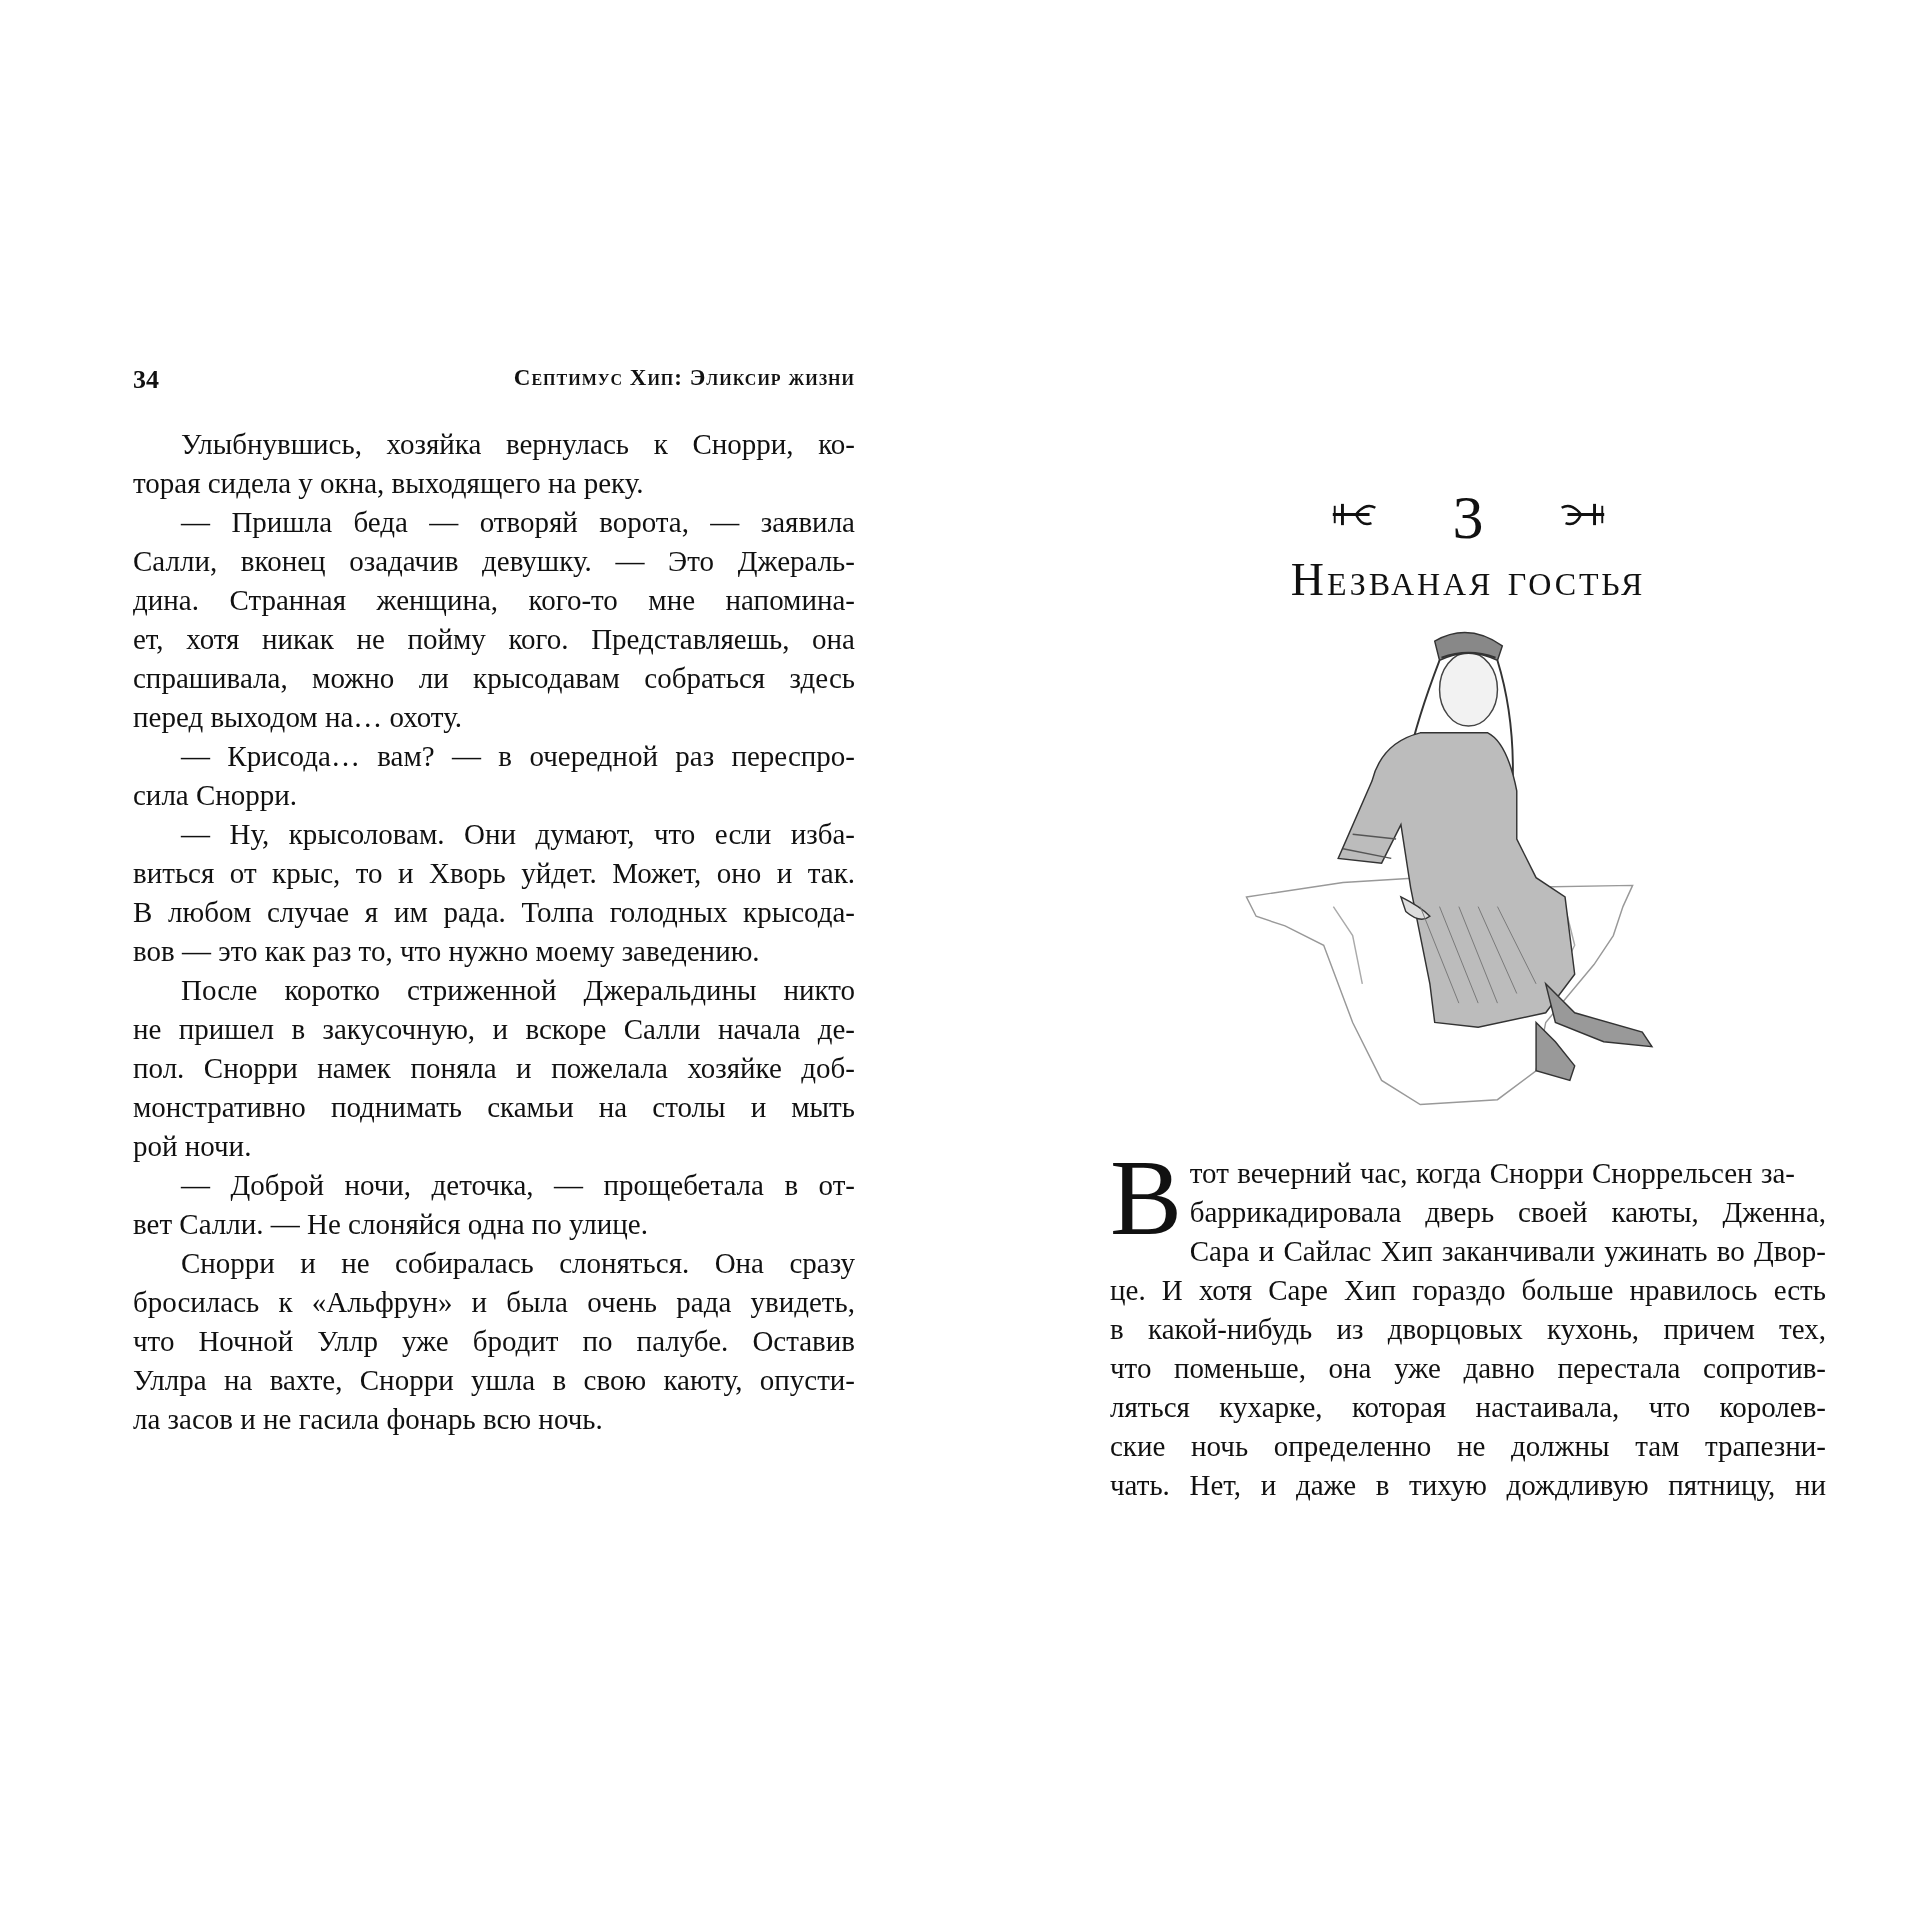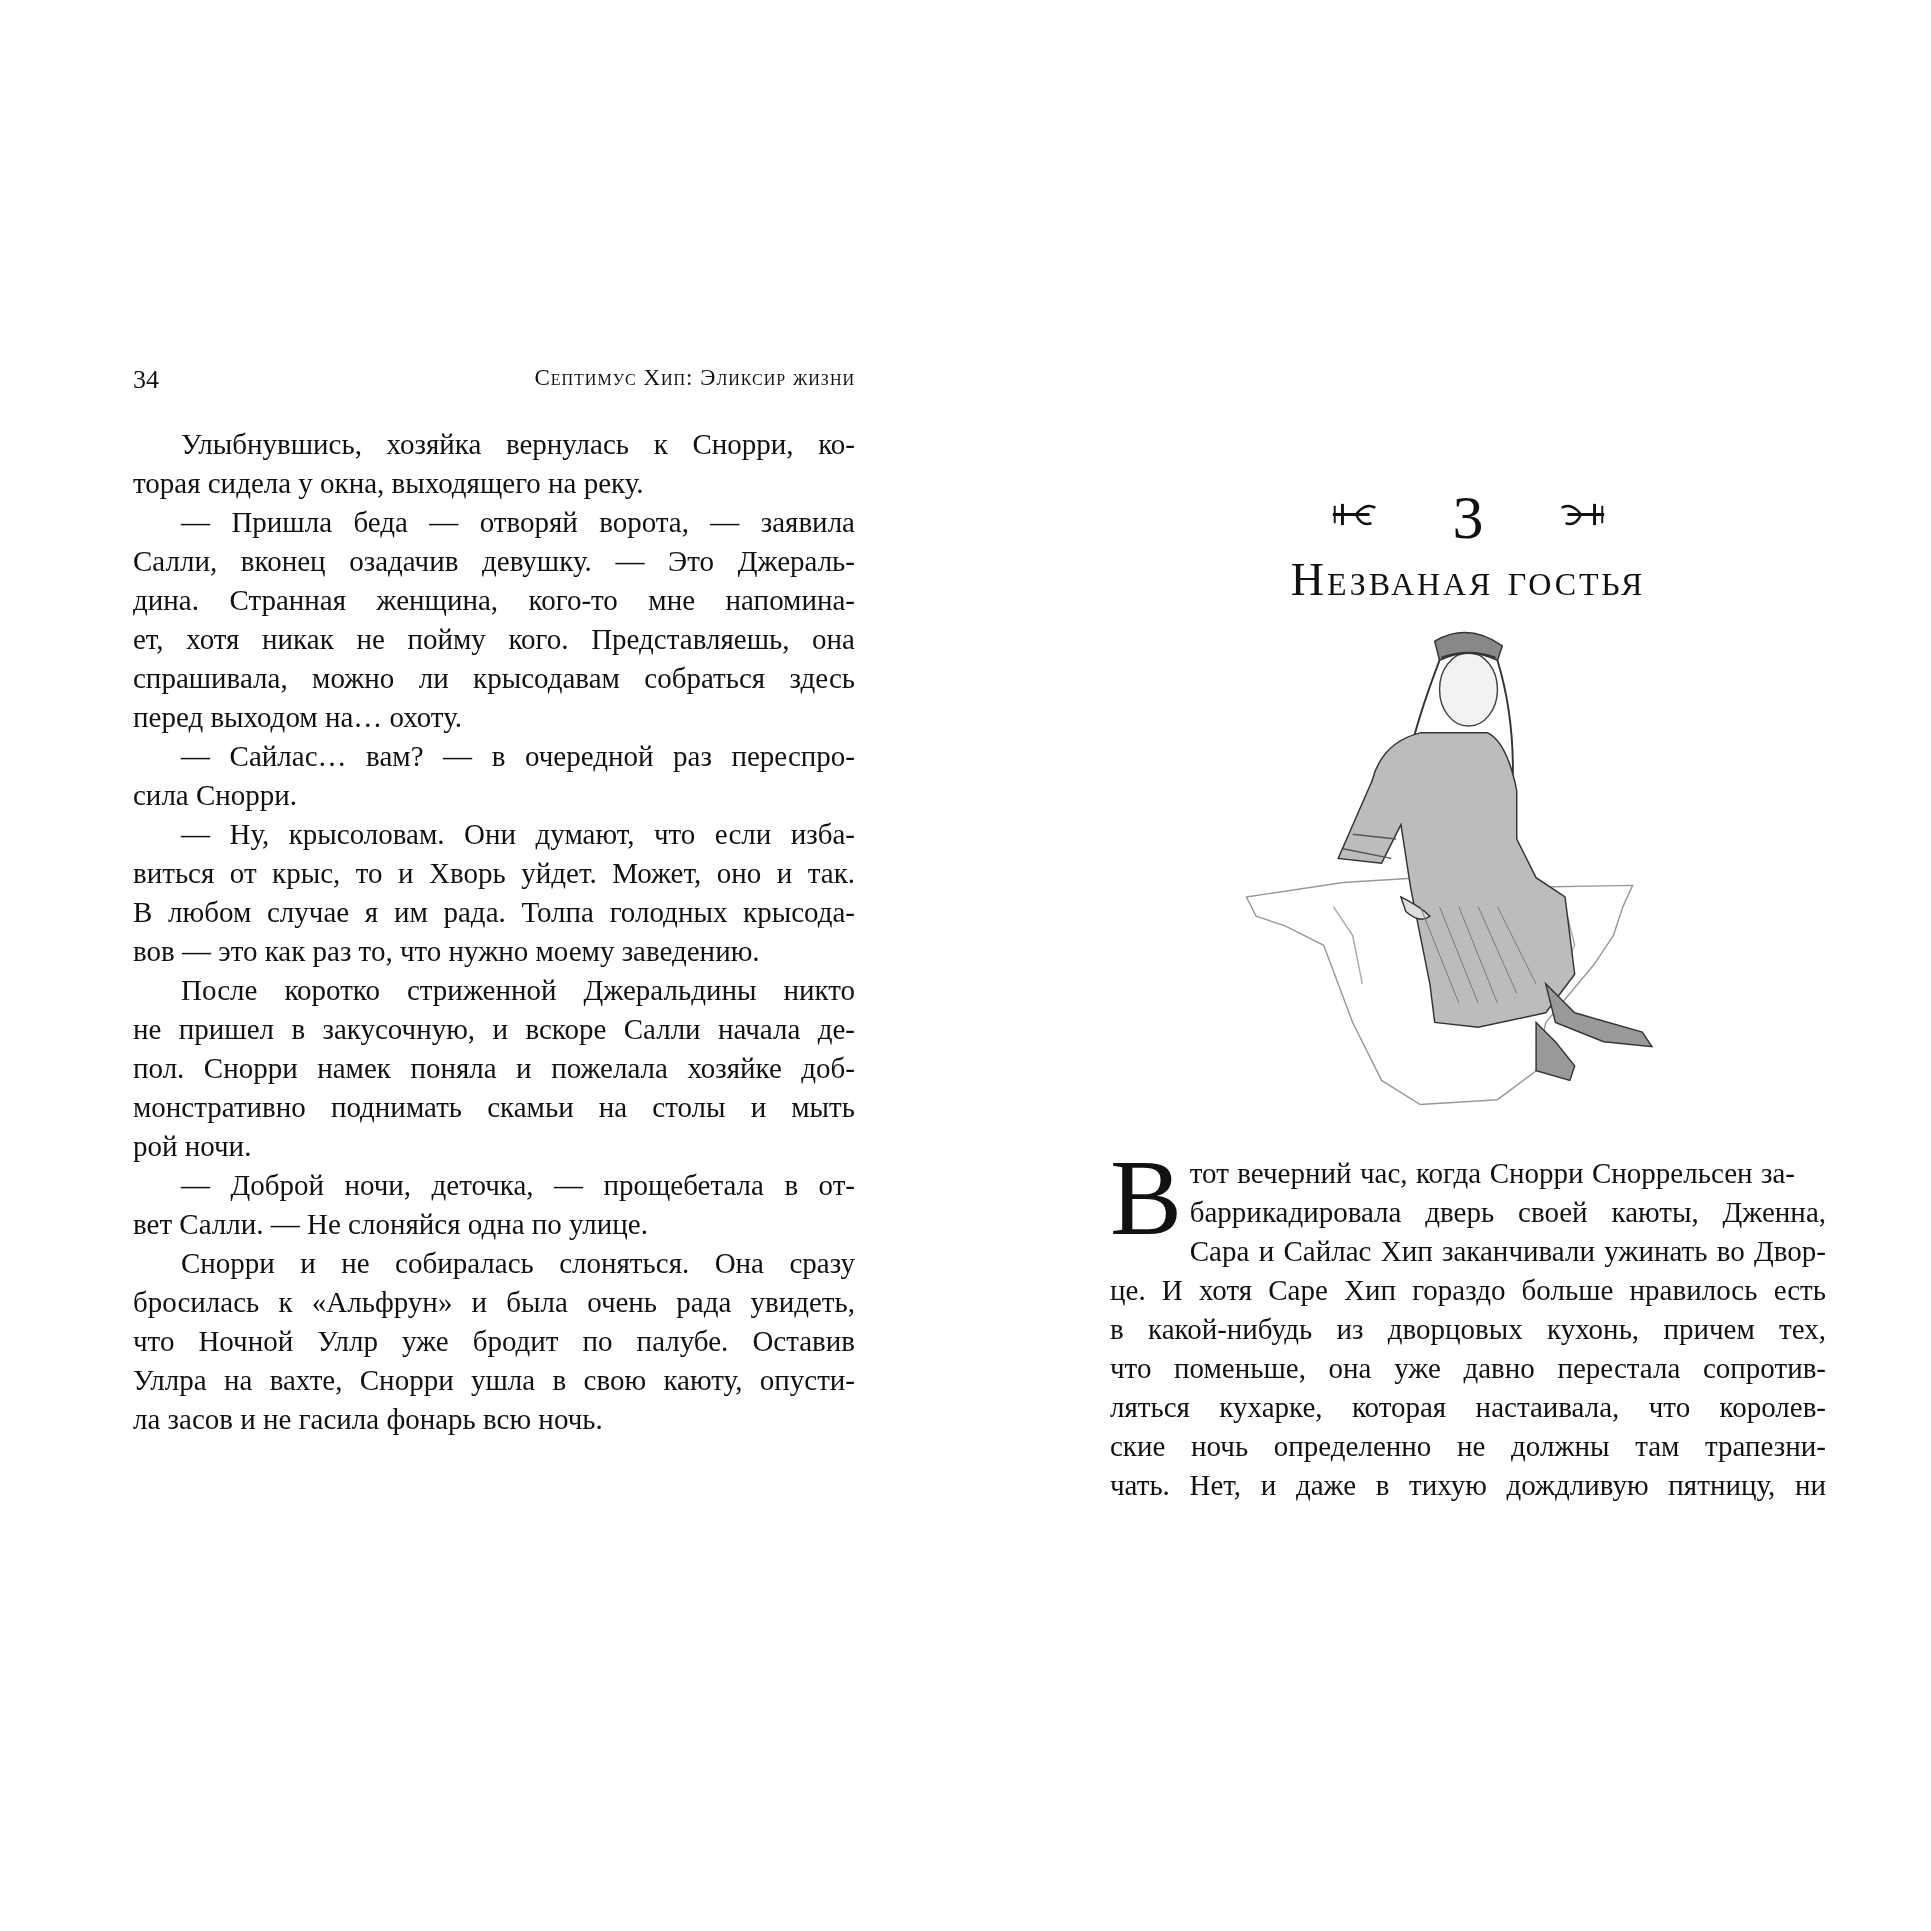--- a/index.html
+++ b/index.html
@@ -2,21 +2,21 @@
 <html><head>
 <meta charset="utf-8">
 <style>
   html, body { margin: 0; padding: 0; background: #ffffff; }
   body { width: 1931px; height: 1931px; position: relative; overflow: hidden;
          font-family: "Liberation Serif", "DejaVu Serif", serif; color: #111; }
   .page { position: absolute; }
   #left-page { left: 133px; top: 357px; width: 722px; }
   #right-page { left: 1110px; top: 483px; width: 716px; }
 
-  .running-head { position: relative; height: 39px; font-size: 26px; }
+  .running-head { position: relative; height: 39px; font-size: 26px; font-weight: bold; }
   .folio { position: absolute; left: 0; top: 7.7px; font-size: 26px; }
   .running-title { position: absolute; right: 0; top: 7.7px; font-variant: small-caps; letter-spacing: 1px; font-size: 23px; }
 
   .text { font-size: 29px; line-height: 39px; text-align: justify; }
   .left-text { margin-top: 29px; }
   .line { display: block; white-space: nowrap; text-align-last: justify; text-align: justify; }
   .line.last { text-align-last: left; }
   .line.indent { padding-left: 48px; }
 
   .chapter-number-row { display: flex; justify-content: center; align-items: center; height: 68px; gap: 68px; }
@@ -40,21 +40,21 @@
   </div>
   <div class="text left-text" id="left-lines">
       <span class="line indent">Улыбнувшись, хозяйка вернулась к Снорри, ко-</span>
       <span class="line last">торая сидела у окна, выходящего на реку.</span>
       <span class="line indent">— Пришла беда — отворяй ворота, — заявила</span>
       <span class="line">Салли, вконец озадачив девушку. — Это Джераль-</span>
       <span class="line">дина. Странная женщина, кого-то мне напомина-</span>
       <span class="line">ет, хотя никак не пойму кого. Представляешь, она</span>
       <span class="line">спрашивала, можно ли крысодавам собраться здесь</span>
       <span class="line last">перед выходом на… охоту.</span>
-      <span class="line indent">— Сайлас… вам? — в очередной раз переспро-</span>
+      <span class="line indent">— Крисода… вам? — в очередной раз переспро-</span>
       <span class="line last">сила Снорри.</span>
       <span class="line indent">— Ну, крысоловам. Они думают, что если изба-</span>
       <span class="line">виться от крыс, то и Хворь уйдет. Может, оно и так.</span>
       <span class="line">В любом случае я им рада. Толпа голодных крысода-</span>
       <span class="line last">вов — это как раз то, что нужно моему заведению.</span>
       <span class="line indent">После коротко стриженной Джеральдины никто</span>
       <span class="line">не пришел в закусочную, и вскоре Салли начала де-</span>
       <span class="line">пол. Снорри намек поняла и пожелала хозяйке доб-</span>
       <span class="line">монстративно поднимать скамьи на столы и мыть</span>
       <span class="line last">рой ночи.</span>

